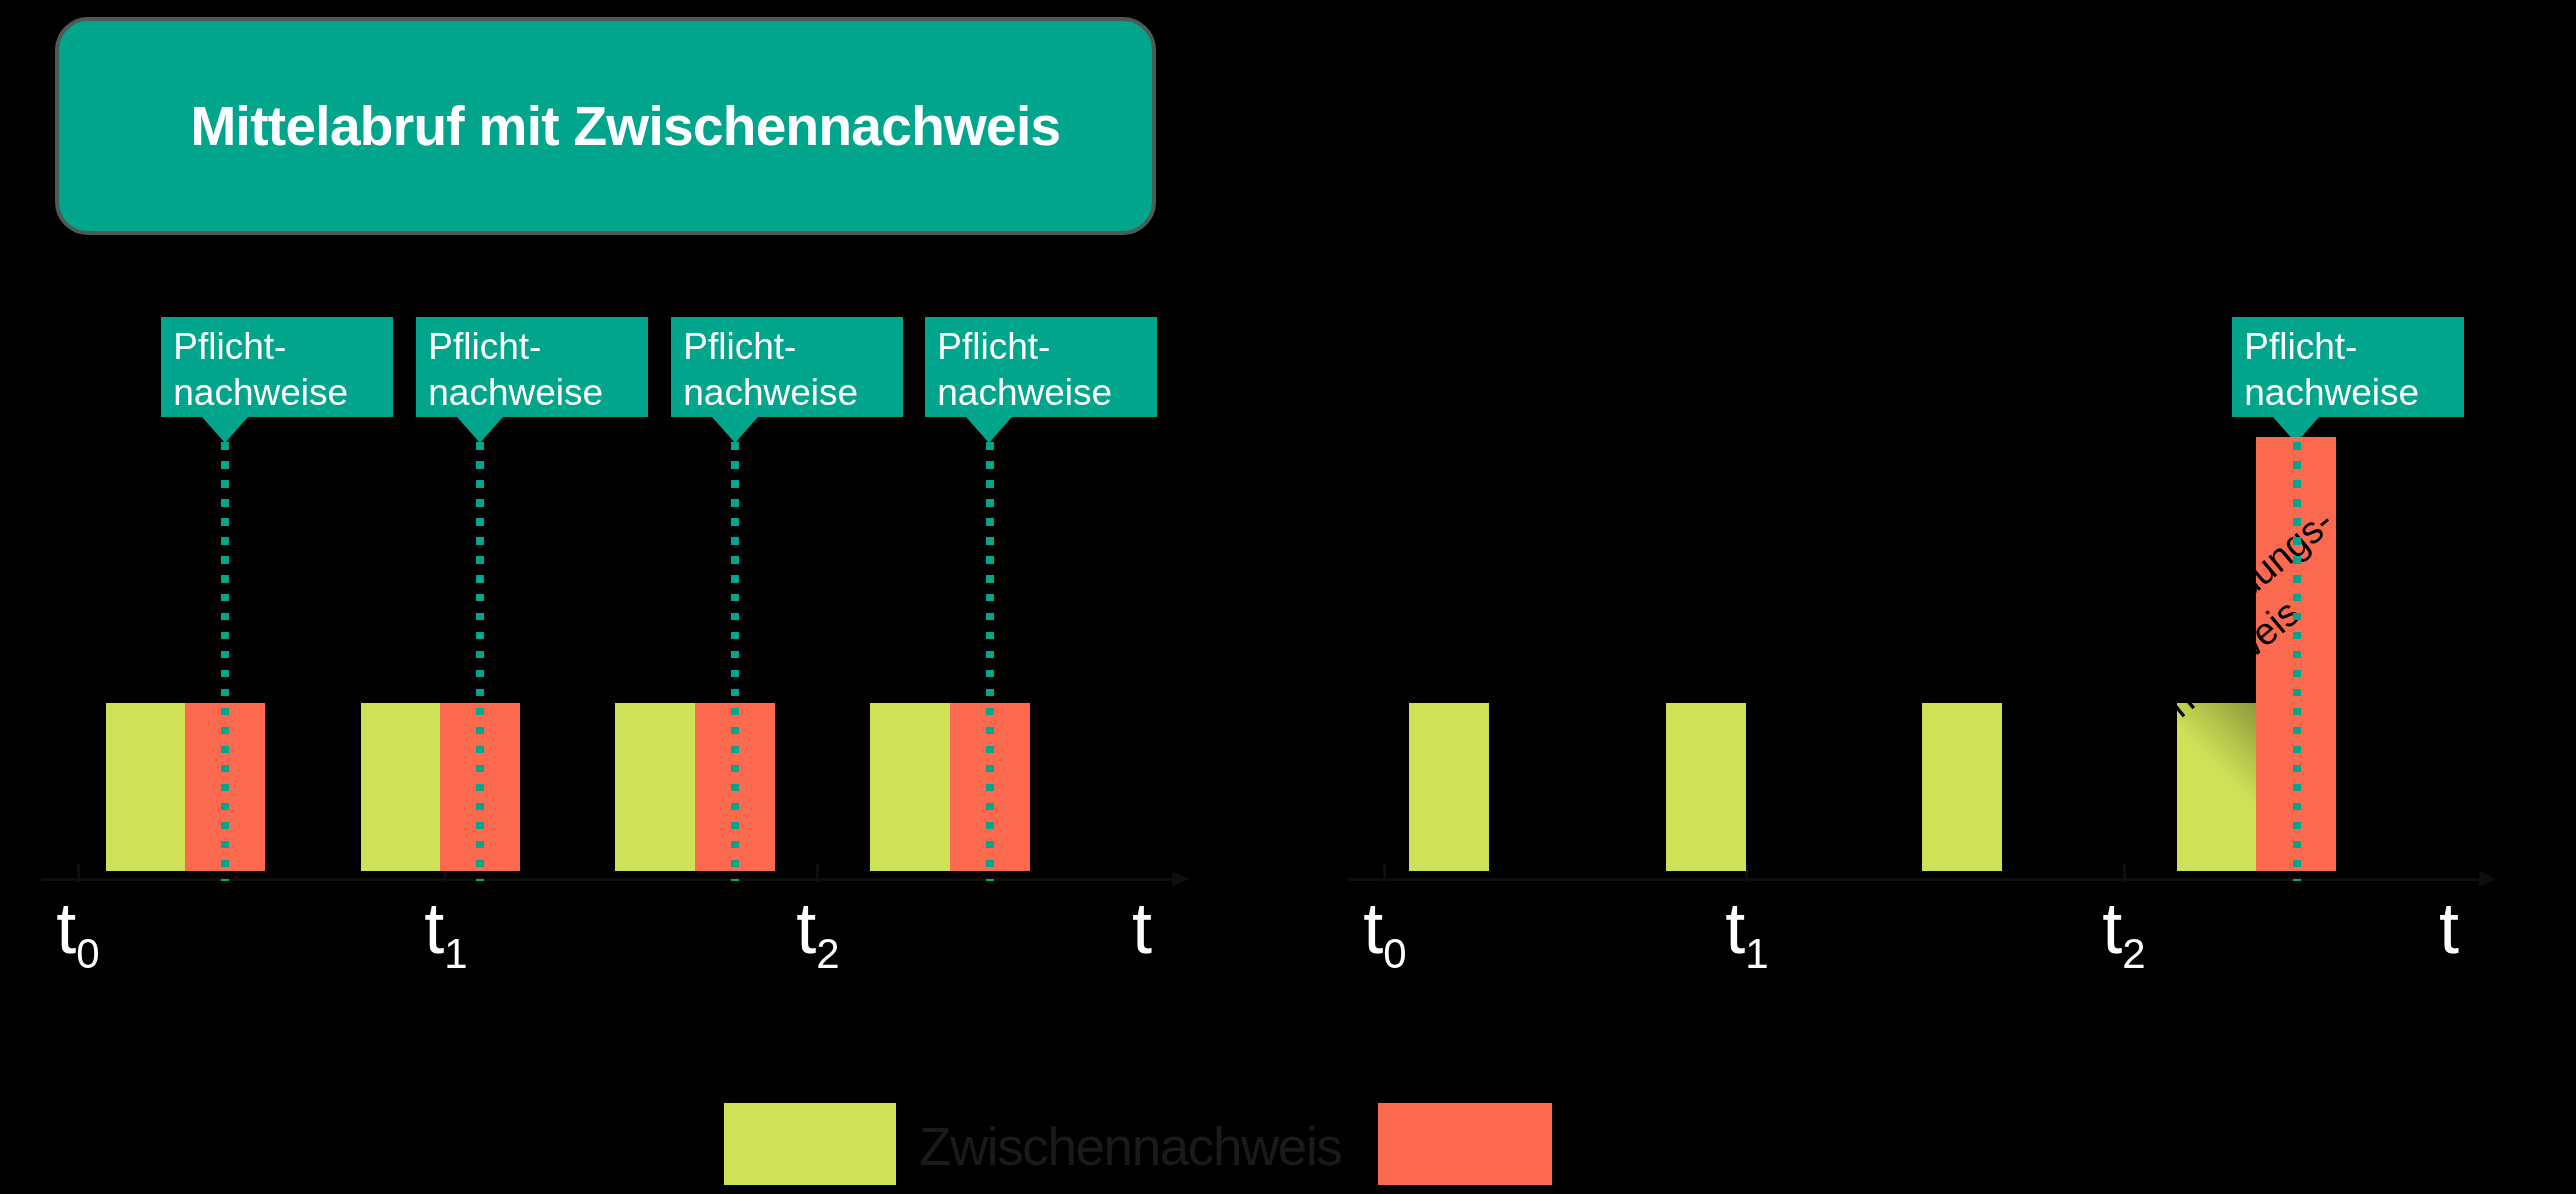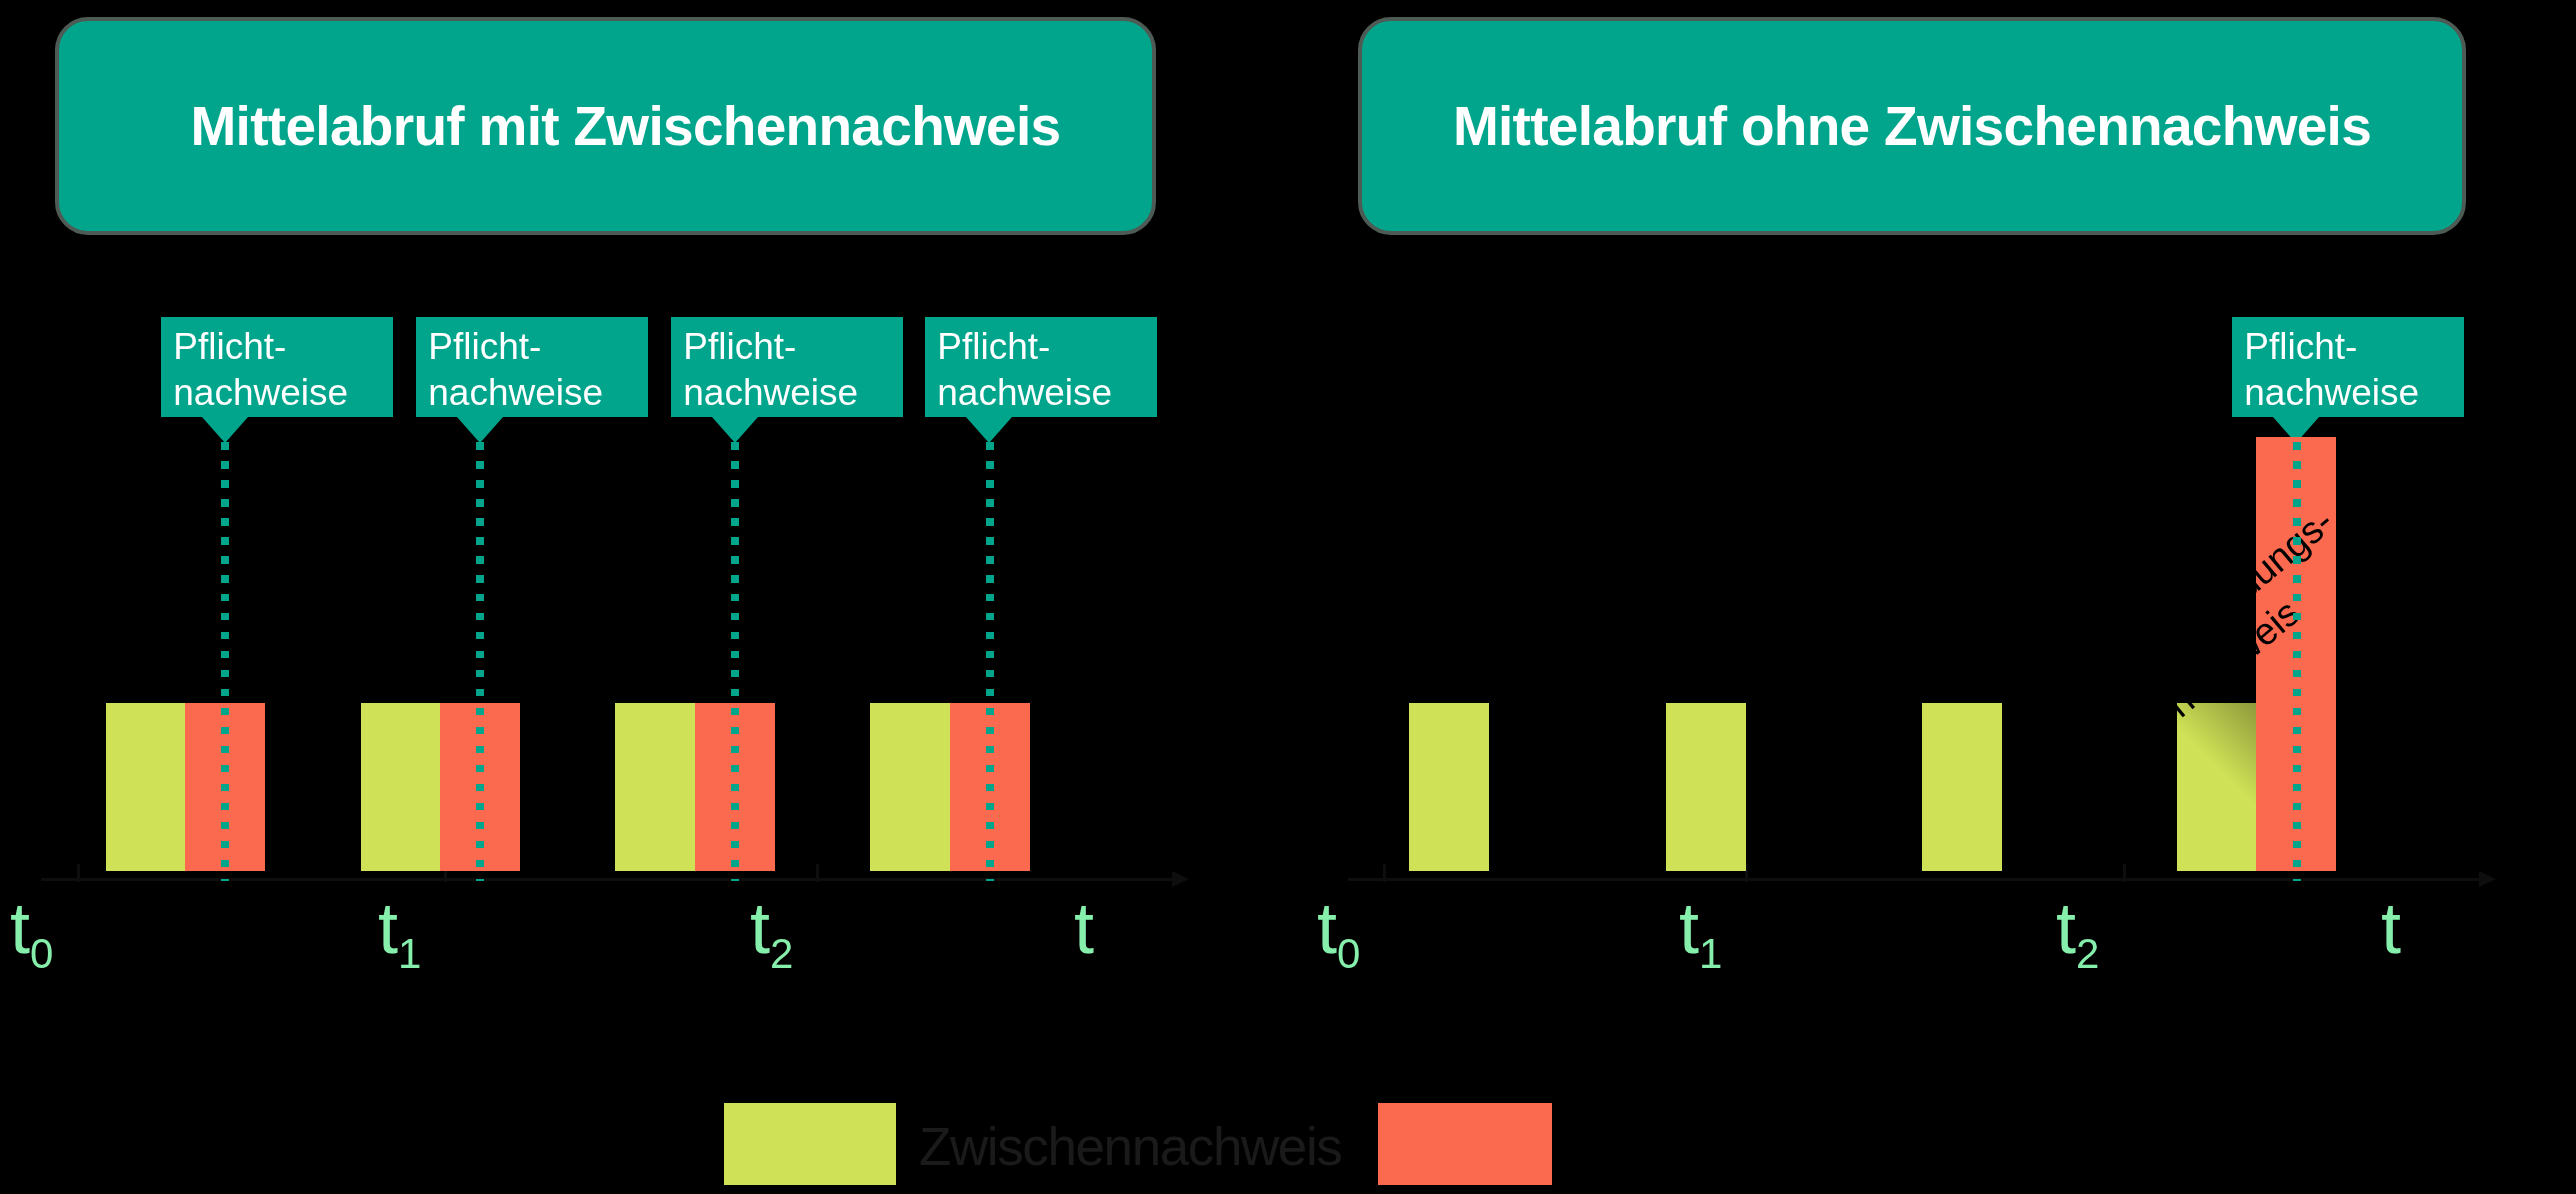--- a/index.html
+++ b/index.html
@@ -44,38 +44,35 @@
             line-height:48px;transform:rotate(-40deg);transform-origin:left top;
             z-index:4;white-space:nowrap;}
 
   
   .axisline{position:absolute;height:2.7px;background:#0e0e0e;top:878px;z-index:1;}
   .axistick{position:absolute;width:2.7px;height:17.7px;top:864px;background:#0e0e0e;}
   .axisarrow{position:absolute;top:871px;width:0;height:0;
              border-top:8.2px solid transparent;border-bottom:8.2px solid transparent;
              border-left:17.7px solid #0e0e0e;}
   .ticklabel{position:absolute;top:887px;width:136px;margin-left:-68px;
-             color:#86efac;font-size:72px;z-index:1;}
+             text-align:center;color:#ffffff;font-size:72px;z-index:1;}
   .ticklabel sub{font-size:42px;line-height:0;}
 
   
   .legend-swatch{position:absolute;top:1103px;height:82px;z-index:2;}
   .legend-label{position:absolute;top:1109px;height:75px;display:flex;align-items:center;
                 color:#1a1a1a;font-size:53px;letter-spacing:-1.4px;z-index:2;}
 </style>
 </head>
 <body>
 
 <div class="abs" id="stage" style="left:0;top:0;width:2576px;height:1195px;--teal:#00A58C;--boxborder:#4E5A54;--green:#CFE156;--red:#FB6A4F;">
 
   <div class="title-box" style="left:55px;top:17px;width:1101px;height:218px;padding-left:40px;">
     <span>Mittelabruf mit Zwischennachweis</span>
-  </div>
-  <div class="title-box" style="left:1358px;top:17px;width:1108px;height:218px;">
-    <span>Mittelabruf ohne Zwischennachweis</span>
   </div>
 
   <div class="callout" style="left:161px;top:317px;">
     <div>Pflicht-</div>
     <div>nachweise</div>
     <div class="tail"></div>
   </div>
   <div class="callout" style="left:416px;top:317px;">
     <div>Pflicht-</div>
     <div>nachweise</div>

